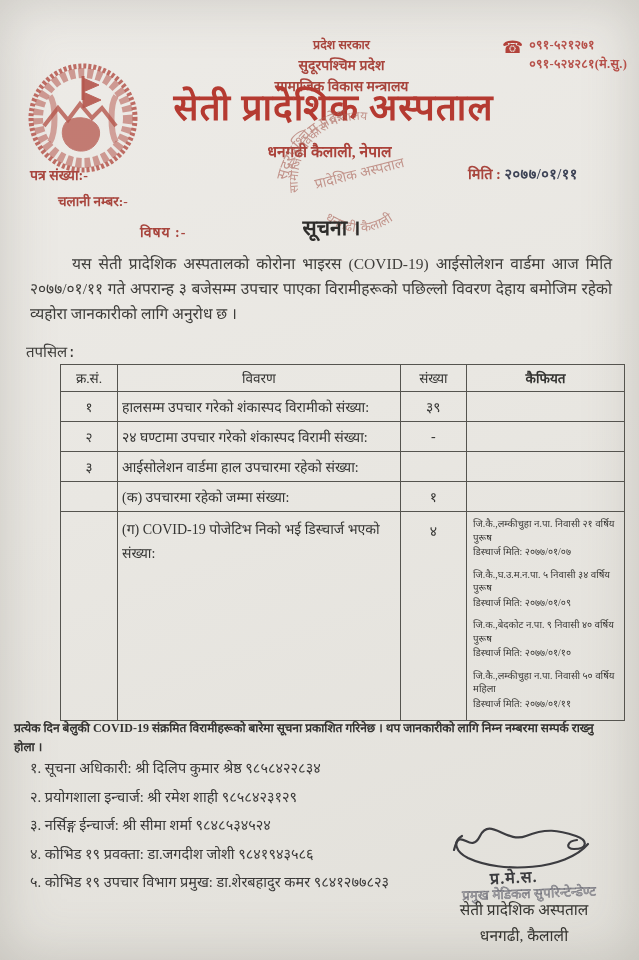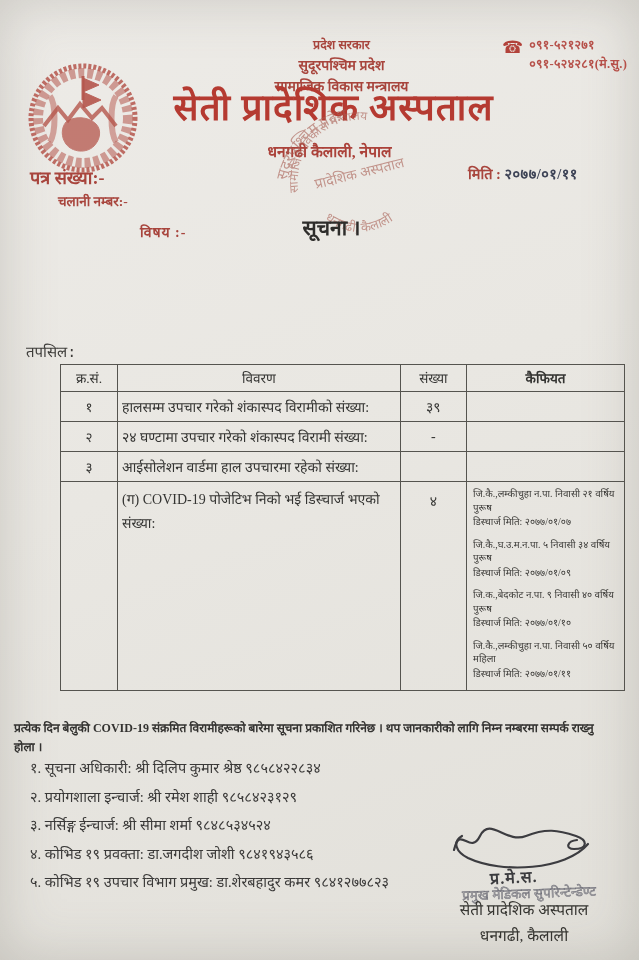--- a/index.html
+++ b/index.html
@@ -18,21 +18,21 @@
   .phone-nums{font-size:12.5px;line-height:1.5;color:#b65049;font-weight:bold;letter-spacing:.3px;}
   .head-center{left:0;right:0;top:36px;text-align:center;transform:translateX(22px);}
   .head-line1{font-size:12.5px;font-weight:bold;color:#a8453d;}
   .head-line2{font-size:14px;font-weight:bold;color:#a8453d;margin-top:2px;}
   .head-line3{font-size:14px;font-weight:bold;color:#a8453d;margin-top:2px;}
   .big-title{left:0;right:0;top:80px;text-align:center;transform:translateX(14px);
     font-size:37px;font-weight:bold;color:#b53a31;letter-spacing:1px;}
   .addr-line{left:0;right:0;top:140px;text-align:center;transform:translateX(10px);
     font-size:15.5px;font-weight:bold;color:#ab423a;}
   .stamp-center{left:248px;top:84px;width:210px;height:150px;opacity:.62;transform:rotate(-14deg);}
-  .meta-left1{left:30px;top:165px;font-size:18px;font-weight:bold;color:#a8453d;}
+  .meta-left1{left:30px;top:165px;font-size:14px;font-weight:bold;color:#a8453d;}
   .meta-left2{left:30px;top:192px;font-size:13.5px;font-weight:bold;color:#a8453d;margin-left:28px;}
   .meta-date{left:468px;top:163px;font-size:14.5px;font-weight:bold;}
   .meta-date .lbl{color:#a8453d;text-align:center;}
   .meta-date .val{color:#3d4356;letter-spacing:.5px;}
   
   .subject-label{left:140px;top:222px;font-size:14px;font-weight:bold;color:#a8453d;letter-spacing:1px;}
   .subject-title{left:0;right:0;top:213px;text-align:center;transform:translateX(12px);
     font-size:21px;font-weight:bold;color:#2e2d2b;}
   
   .body-par{left:30px;top:251px;width:582px;font-size:15.5px;line-height:1.62;
@@ -121,20 +121,21 @@
   <div class="abs meta-left1">पत्र संख्या:-</div>
   <div class="abs meta-left2">चलानी नम्बर:-</div>
   <div class="abs meta-date">
     <span class="lbl">मिति :</span>
     <span class="val">२०७७/०१/११</span>
   </div>
 
   <div class="abs subject-label">विषय  :-</div>
   <div class="abs subject-title">सूचना ।</div>
 
+  <div class="abs body-par">यस सेती प्रादेशिक अस्पतालको कोरोना भाइरस (COVID-19) आईसोलेशन वार्डमा आज मिति २०७७/०१/११ गते अपरान्ह ३ बजेसम्म उपचार पाएका विरामीहरूको पछिल्लो विवरण देहाय बमोजिम रहेको व्यहोरा जानकारीको लागि अनुरोध छ ।</div>
   <div class="abs tapasil">तपसिल:</div>
 
   <table class="main">
     <tbody>
         <tr>
       <th class="c-sn">क्र.सं.</th>
       <th class="c-desc">विवरण</th>
       <th class="c-cnt">संख्या</th>
       <th class="c-rem">कैफियत</th>
     </tr>
@@ -147,20 +148,26 @@
     <tr>
       <td class="sn">२</td>
       <td class="desc">२४ घण्टामा उपचार गरेको शंकास्पद विरामी संख्या:</td>
       <td class="cnt">-</td>
       <td class="rem"></td>
     </tr>
     <tr>
       <td class="sn">३</td>
       <td class="desc">आईसोलेशन वार्डमा हाल उपचारमा रहेको संख्या:</td>
       <td class="cnt"></td>
+      <td class="rem"></td>
+    </tr>
+    <tr>
+      <td class="sn"></td>
+      <td class="desc">(क) उपचारमा रहेको जम्मा संख्या:</td>
+      <td class="cnt">१</td>
       <td class="rem"></td>
     </tr>
     <tr class="tall">
       <td class="sn"></td>
       <td class="desc">(ग) COVID-19 पोजेटिभ निको भई डिस्चार्ज भएको संख्या:</td>
       <td class="cnt">४</td>
       <td class="rem">
         <div class="rblock">
           <div>जि.कै.,लम्कीचुहा न.पा. निवासी २१ वर्षिय पुरूष</div>
           <div class="rdate">डिस्चार्ज मिति: २०७७/०१/०७</div>

